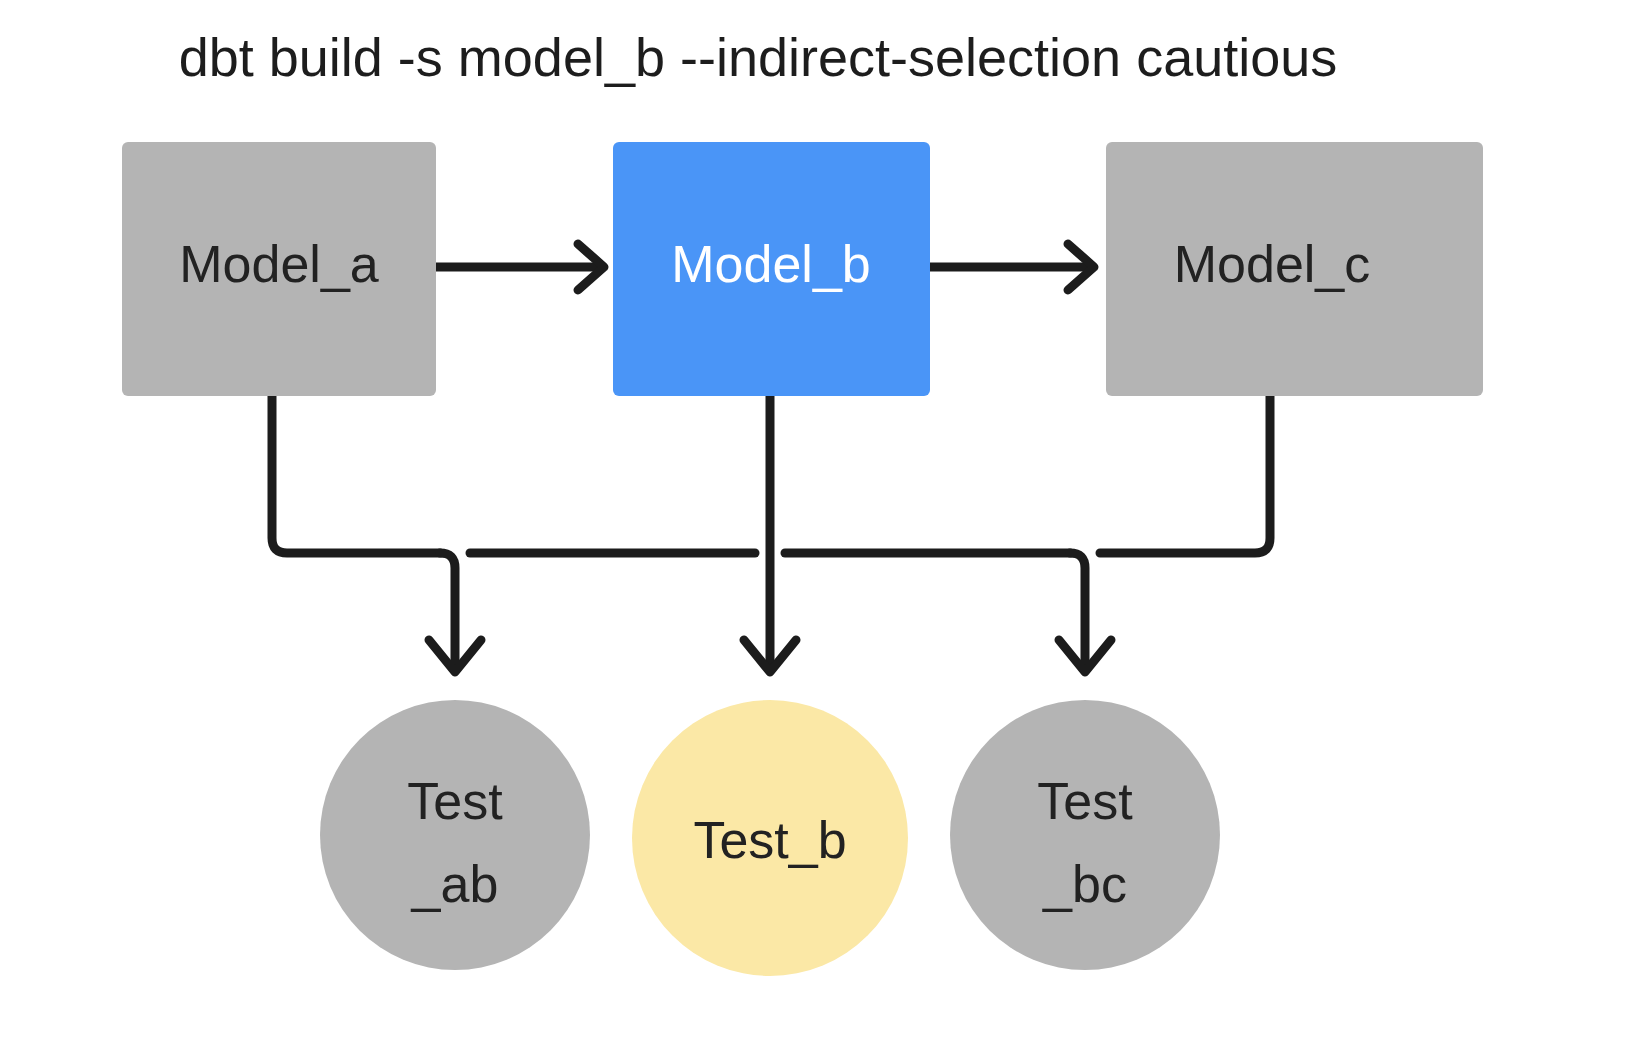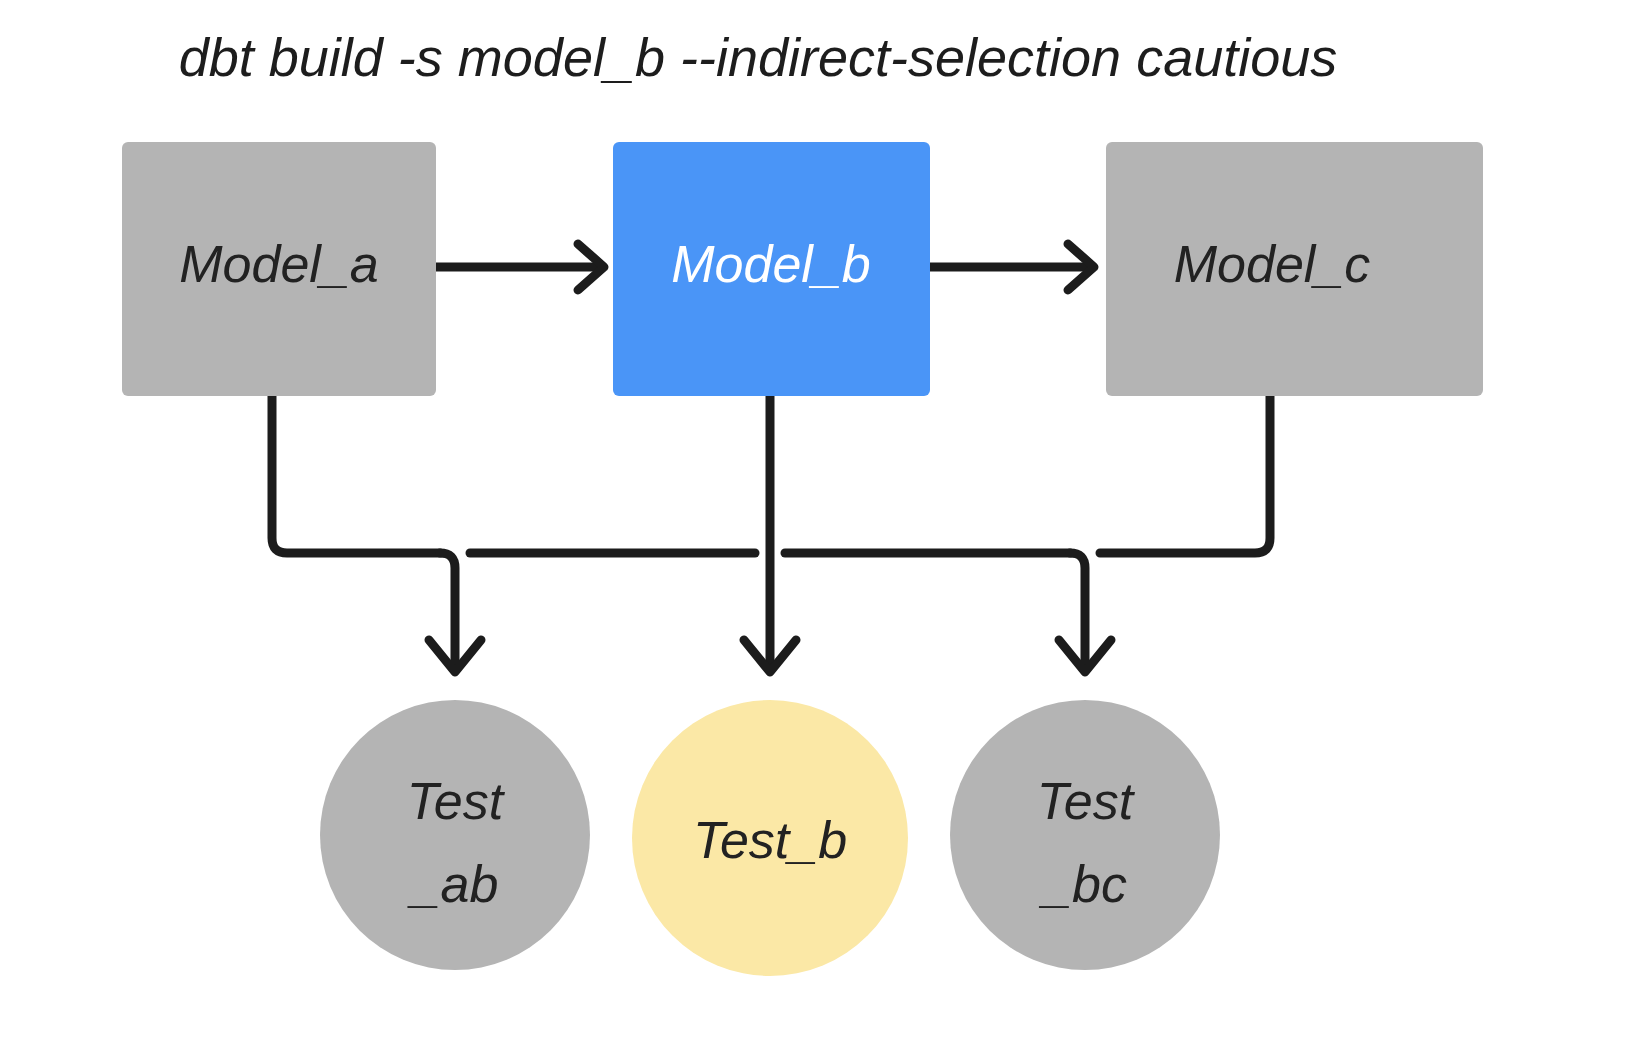--- a/index.html
+++ b/index.html
@@ -9,21 +9,20 @@
   }
   body {
     font-family: "Liberation Sans", sans-serif;
   }
   #canvas {
     position: relative;
     width: 1630px;
     height: 1060px;
     background: #ffffff;
     overflow: hidden;
-    font-style: italic;
   }
   #diagram-svg {
     position: absolute;
     top: 0;
     left: 0;
     width: 1630px;
     height: 1060px;
   }
   .node-label {
     font-family: "Liberation Sans", sans-serif;

